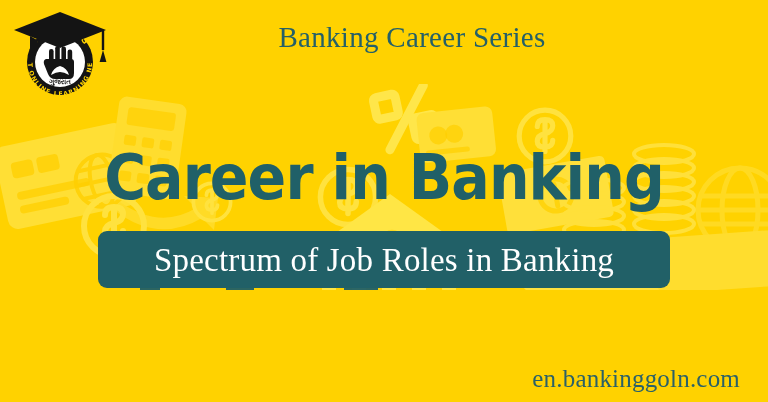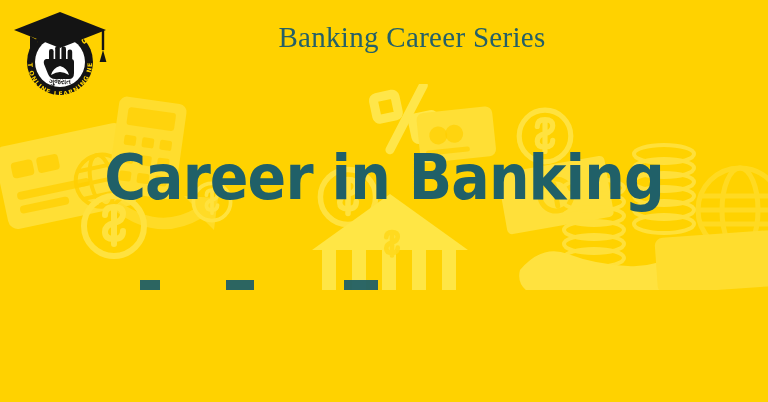--- a/index.html
+++ b/index.html
@@ -275,15 +275,19 @@
         <path d="M95 26 v20" stroke="#141414" stroke-width="2.4" fill="none"></path>
         <path d="M95 46 l-3.4 12 h6.8 z"></path>
       </g>
     </svg>
   </div>
 
   <div id="series-title">Banking Career Series</div>
 
   <div id="headline">Career in Banking</div>
 
-
+  <div id="subtitle-bar">
+    <span id="subtitle-text">Spectrum of Job Roles in Banking</span>
+  </div>
+
+  <div id="site-url">en.bankinggoln.com</div>
 
 </div>
 
 </body></html>

